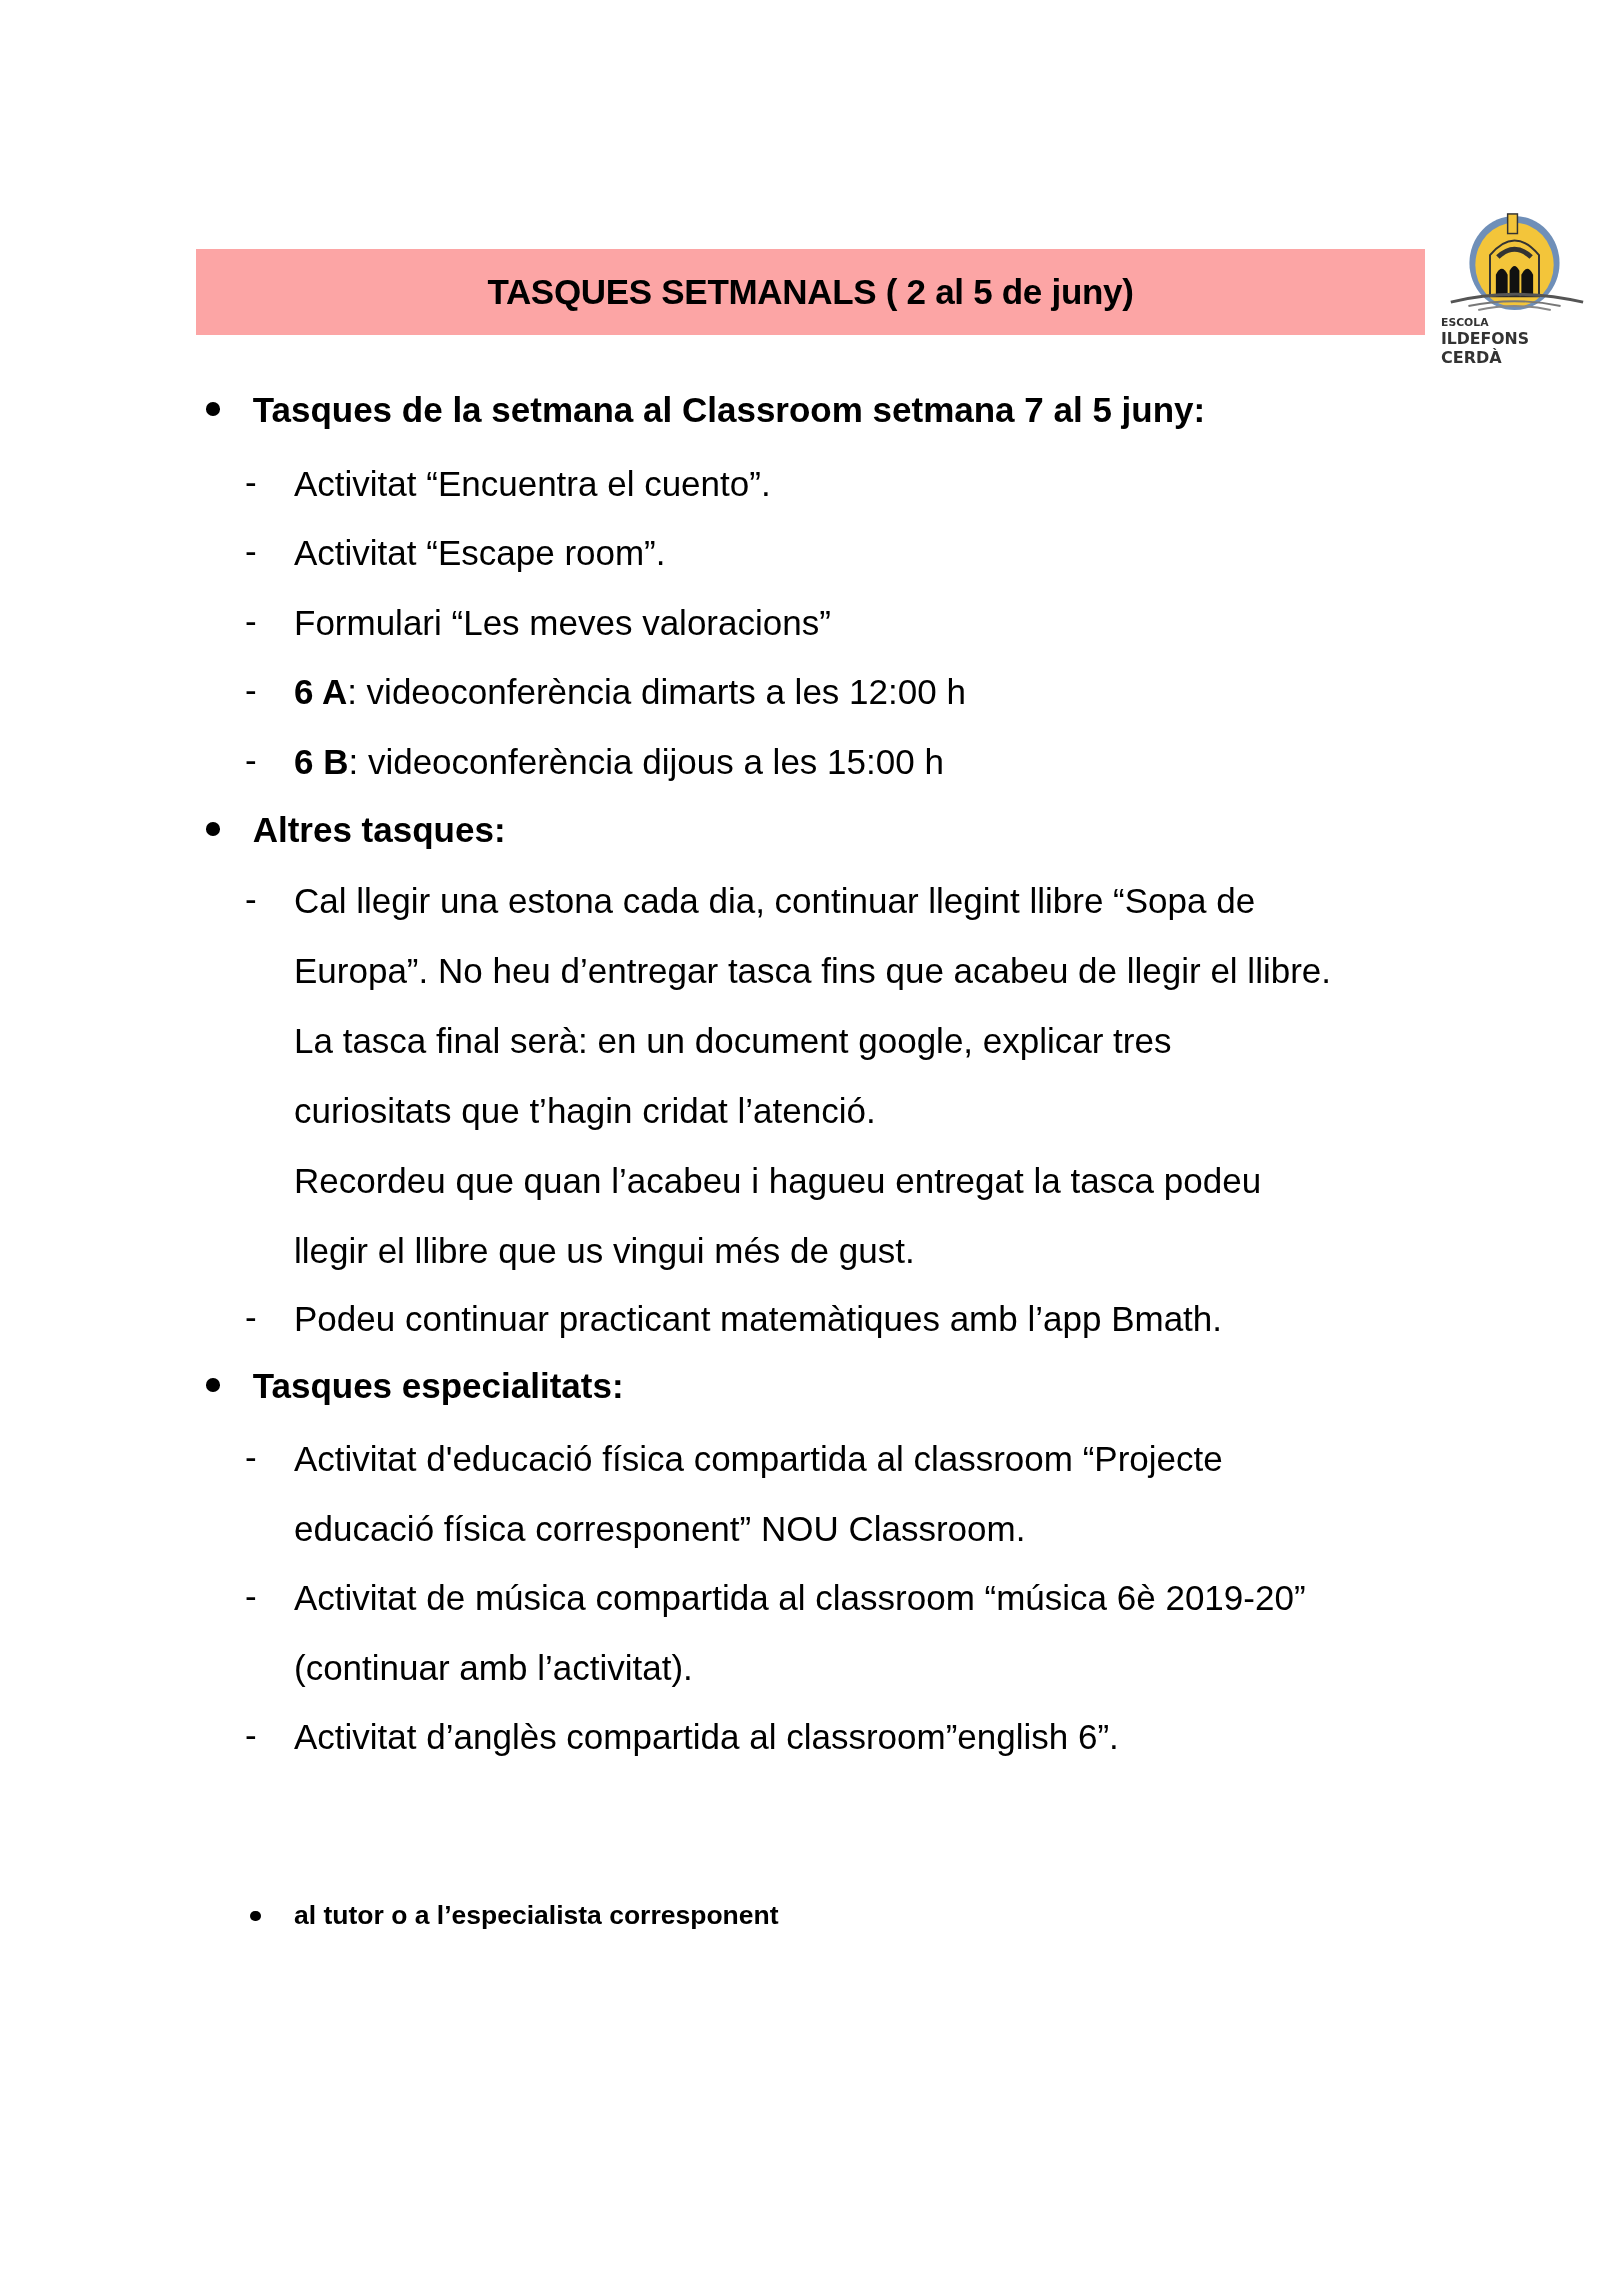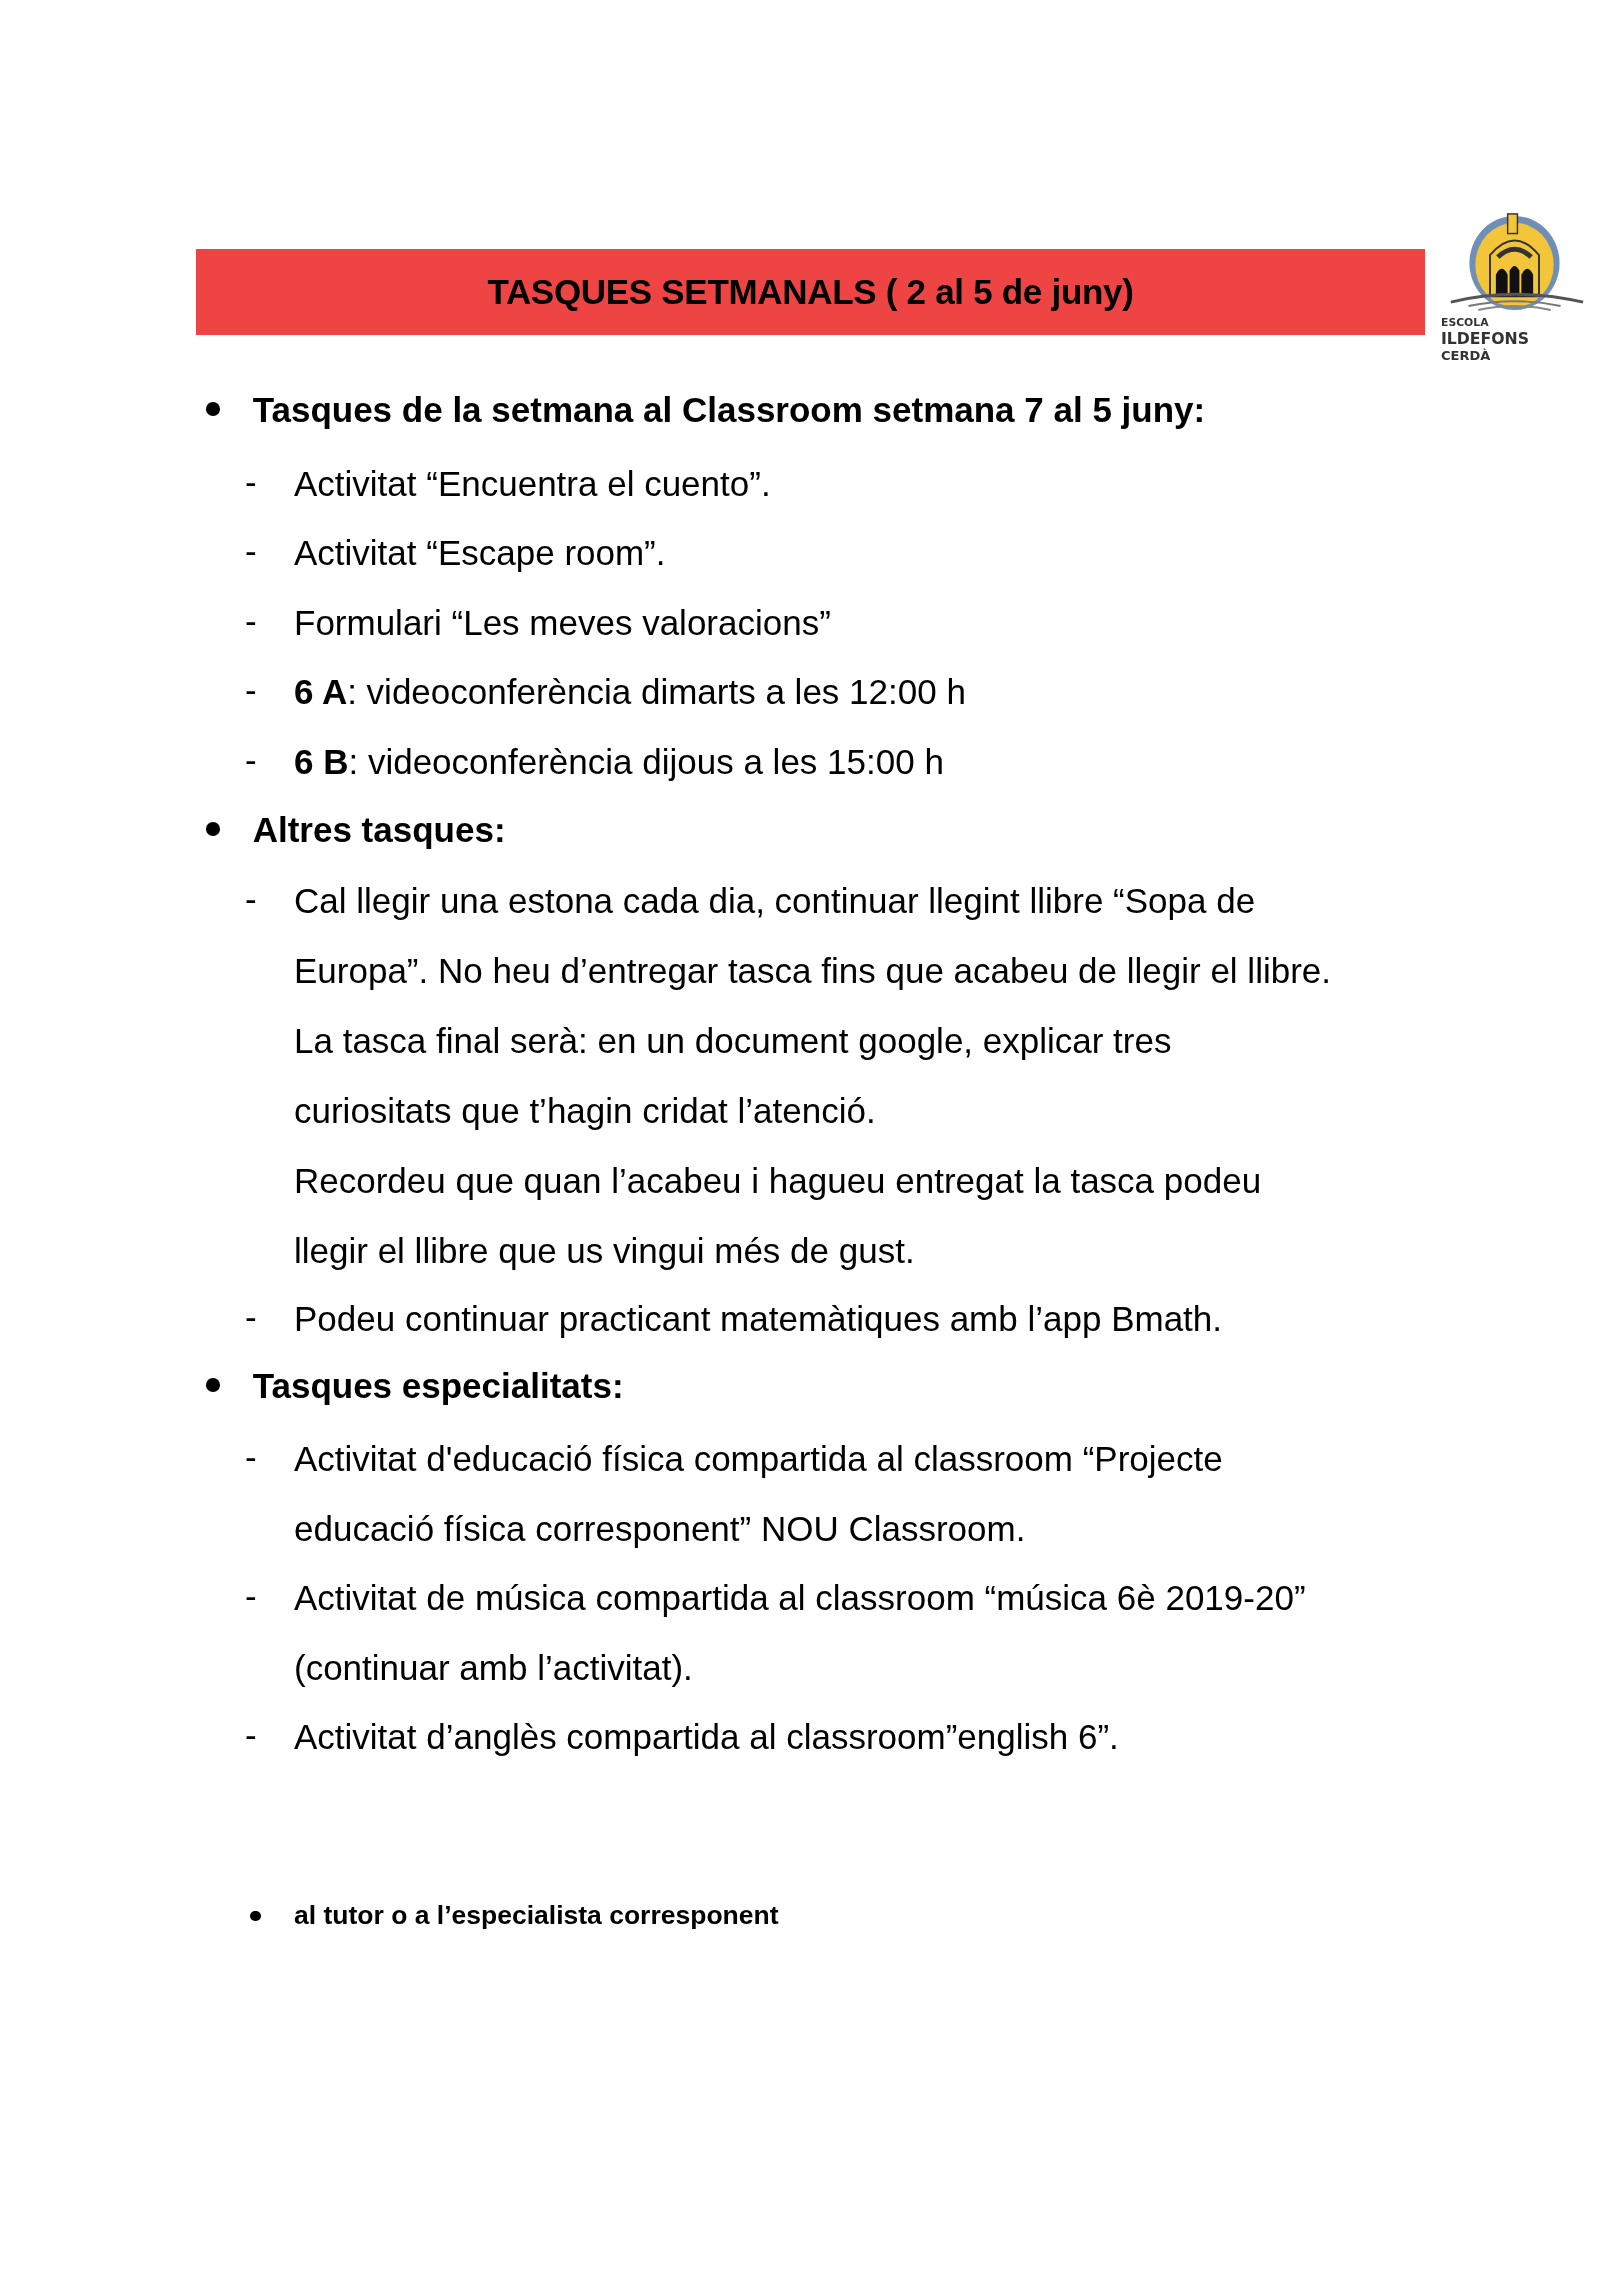--- a/index.html
+++ b/index.html
@@ -1,19 +1,19 @@
 <!DOCTYPE html>
 <html><head>
 <meta charset="utf-8">
 <style>
   html, body { margin:0; padding:0; background:#ffffff; }
   body { width:1620px; height:2296px; position:relative; overflow:hidden;
          font-family:"Liberation Sans", sans-serif; color:#000; }
   .title-bar { position:absolute; left:196px; top:249px; width:1229px; height:86px;
-               background:#ef4444; display:flex; align-items:center; justify-content:center; }
+               background:#fca5a5; display:flex; align-items:center; justify-content:center; }
   .title-text { font-weight:bold; font-size:35px; letter-spacing:-0.3px; }
   .logo { position:absolute; left:1441px; top:206px; width:147px; height:167px; }
   .logo-caption { position:absolute; left:0; width:147px; text-align:left;
                   font-family:"DejaVu Sans", sans-serif; font-weight:bold; color:#333; }
   .sec-head { position:absolute; left:206px; font-weight:bold; font-size:35px; white-space:nowrap; }
   .sec-head .bullet, .note .bullet { display:inline-block; width:11.8px; height:11.8px; border-radius:50%;
                   background:#000; vertical-align:middle; position:relative; top:-3.9px; }
   .sec-head .bullet { margin-right:33px; width:13.7px; height:13.7px; }
   .sec-head .label { }
   .item { position:absolute; left:245px; font-size:35px; white-space:nowrap; }
@@ -41,21 +41,21 @@
     <path d="M58 52 Q75 36 92 52" fill="none" stroke="#333" stroke-width="5"></path>
     <path d="M56 92 L56 70 Q62 58 68 70 L68 92 Z" fill="#111"></path>
     <path d="M70 92 L70 66 Q75 56 80 66 L80 92 Z" fill="#111"></path>
     <path d="M82 92 L82 70 Q88 58 94 70 L94 92 Z" fill="#111"></path>
     <path d="M10 98 Q75 82 145 98" fill="none" stroke="#555" stroke-width="3"></path>
     <path d="M28 102 Q75 92 122 102" fill="none" stroke="#777" stroke-width="2"></path>
     <path d="M38 106 Q75 98 112 106" fill="none" stroke="#888" stroke-width="2"></path>
   </svg>
   <div class="logo-caption" style="top:110px;font-size:10.8px;">ESCOLA</div>
   <div class="logo-caption" style="top:123px;font-size:15.7px;">ILDEFONS</div>
-  <div class="logo-caption" style="top:142px;font-size:13px;">CERDÀ</div>
+  <div class="logo-caption" style="top:142px;font-size:16px;">CERDÀ</div>
 </div>
 
 <div class="sec-head" style="top:390px;">
   <span class="bullet"></span><span class="label">Tasques de la setmana al Classroom setmana 7 al 5 juny:</span>
 </div>
 <div class="item" style="top:462px;">
   <span class="dash">-</span>
   <div class="body">
       <div class="line">Activitat “Encuentra el cuento”.</div>
     </div>

